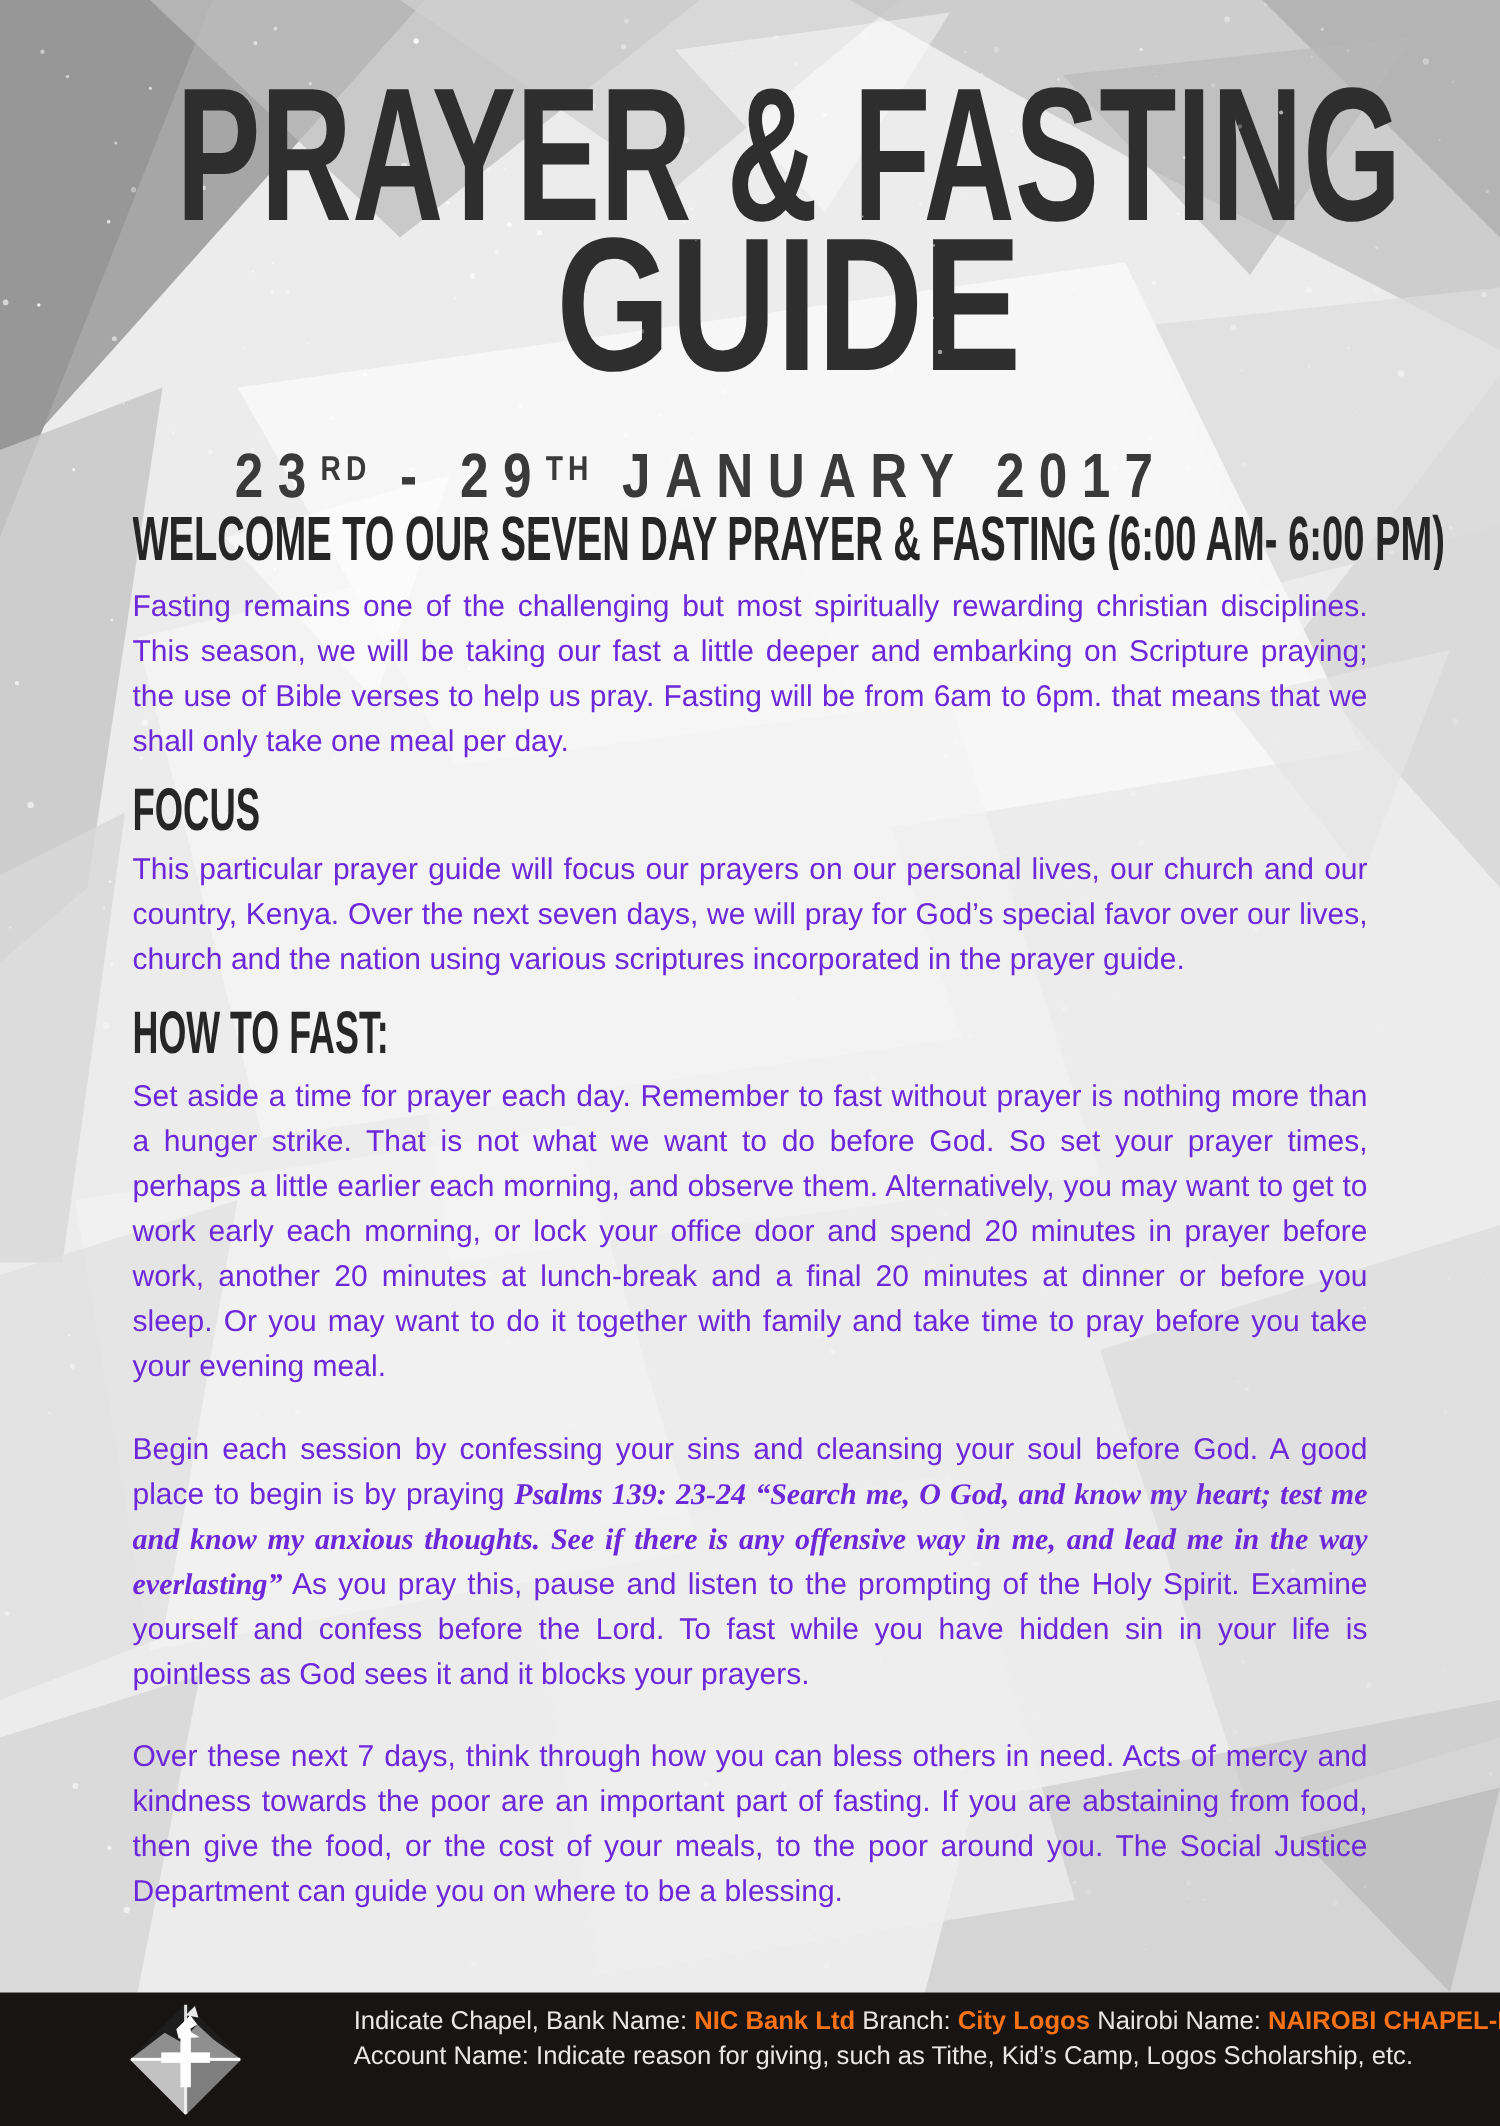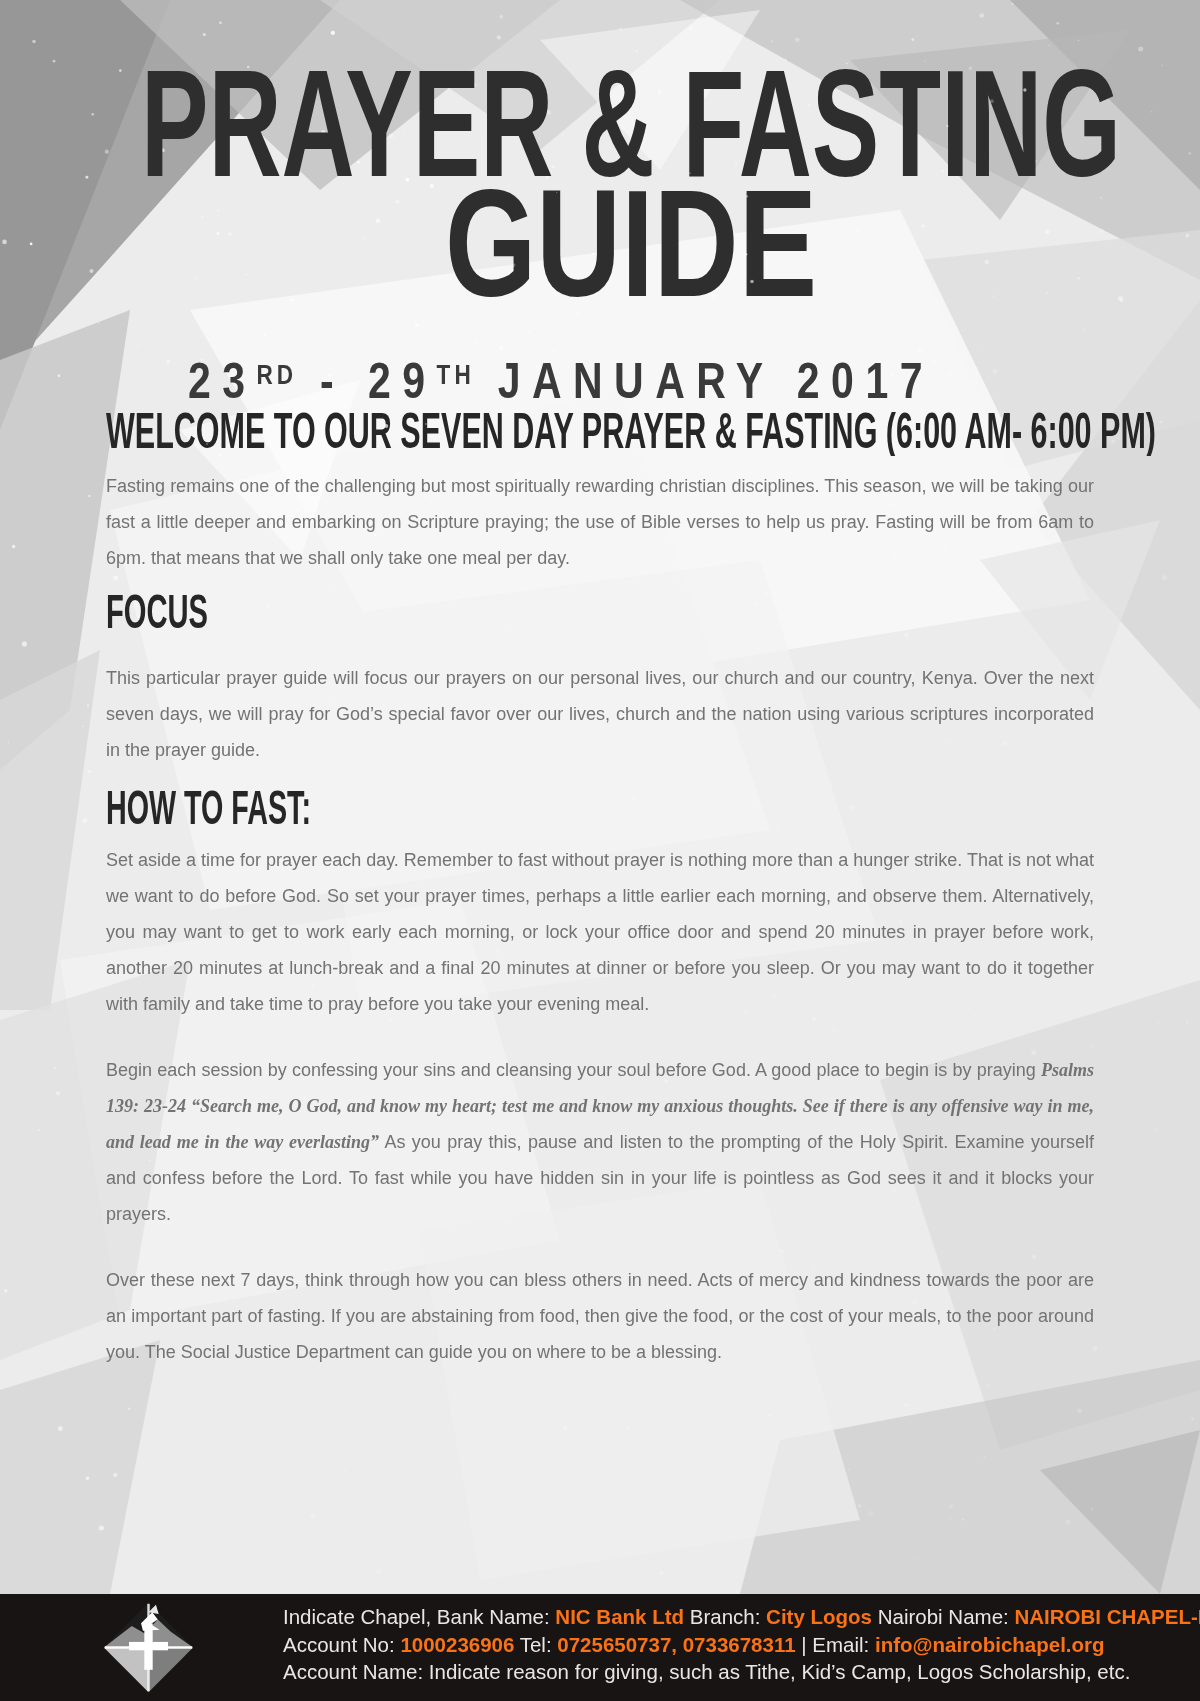--- a/index.html
+++ b/index.html
@@ -18,21 +18,21 @@
     font-size:50px;font-weight:700;color:#3a3a3a;line-height:50px;
   }
   .date-inner{display:inline-block;transform:scaleX(.82);transform-origin:center;letter-spacing:.28em;}
   .date-inner .seg-sup{font-size:.55em;vertical-align:.5em;letter-spacing:.18em;}
   .h-svg{display:block;}
   .h-svg text{font-family:"Liberation Sans","DejaVu Sans",sans-serif;font-weight:700;fill:#262626;}
   .welcome-svg{margin-top:6px;width:1050px;height:50px;}
   .focus-svg{margin-top:12px;width:300px;height:48px;}
   .how-svg{margin-top:14px;width:400px;height:50px;}
   .para{
-    margin:0;margin-top:12px;font-size:18px;line-height:36px;color:#737373;
+    margin:0;margin-top:12px;font-size:24px;line-height:36px;color:#6d28d9;
     text-align:justify;
   }
   .para.gap{margin-top:30px;}
   .seg-quote{font-family:"Liberation Serif","DejaVu Serif",serif;font-weight:700;font-style:italic;}
   .footer{
     position:absolute;left:0;bottom:0;width:1200px;height:107px;background:#181414;z-index:4;
   }
   .footer-logo{position:absolute;left:102px;top:7px;width:93px;height:93px;}
   .footer-text{
     position:absolute;left:283px;top:9px;right:10px;
@@ -319,21 +319,21 @@
     <svg class="h-svg welcome-svg" viewBox="0 0 1050 50">
       <text x="0" y="42" font-size="50" textLength="1050" lengthAdjust="spacingAndGlyphs">WELCOME TO OUR SEVEN DAY PRAYER &amp; FASTING (6:00 AM- 6:00 PM)</text>
     </svg>
 
     <p class="para"><span class="seg">Fasting remains one of the challenging but most spiritually rewarding christian disciplines. This season, we will be taking our fast a little deeper and embarking on Scripture praying; the use of Bible verses to help us pray. Fasting will be from 6am to 6pm. that means that we shall only take one meal per day.</span></p>
 
     <svg class="h-svg focus-svg" viewBox="0 0 300 48">
       <text x="0" y="40" font-size="48" textLength="102" lengthAdjust="spacingAndGlyphs">FOCUS</text>
     </svg>
 
-    <p class="para" style="margin-top:24px"><span class="seg">This particular prayer guide will focus our prayers on our personal lives, our church and our country, Kenya. Over the next seven days, we will pray for God’s special favor over our lives, church and the nation using various scriptures incorporated in the prayer guide.</span></p>
+    <p class="para" style="margin-top:6px"><span class="seg">This particular prayer guide will focus our prayers on our personal lives, our church and our country, Kenya. Over the next seven days, we will pray for God’s special favor over our lives, church and the nation using various scriptures incorporated in the prayer guide.</span></p>
 
     <svg class="h-svg how-svg" viewBox="0 0 400 50">
       <text x="0" y="42" font-size="48" textLength="205" lengthAdjust="spacingAndGlyphs">HOW TO FAST:</text>
     </svg>
 
     <p class="para" style="margin-top:10px"><span class="seg">Set aside a time for prayer each day. Remember to fast without prayer is nothing more than a hunger strike. That is not what we want to do before God. So set your prayer times, perhaps a little earlier each morning, and observe them. Alternatively, you may want to get to work early each morning, or lock your office door and spend 20 minutes in prayer before work, another 20 minutes at lunch-break and a final 20 minutes at dinner or before you sleep. Or you may want to do it together with family and take time to pray before you take your evening meal.</span></p>
 
     <p class="para gap"><span class="seg">Begin each session by confessing your sins and cleansing your soul before God. A good place to begin is by praying </span><span class="seg seg-quote">Psalms 139: 23-24 “Search me, O God, and know my heart; test me and know my anxious thoughts. See if there is any offensive way in me, and lead me in the way everlasting”</span><span class="seg"> As you pray this, pause and listen to the prompting of the Holy Spirit. Examine yourself and confess before the Lord. To fast while you have hidden sin in your life is pointless as God sees it and it blocks your prayers.</span></p>
 
     <p class="para gap"><span class="seg">Over these next 7 days, think through how you can bless others in need. Acts of mercy and kindness towards the poor are an important part of fasting. If you are abstaining from food, then give the food, or the cost of your meals, to the poor around you. The Social Justice Department can guide you on where to be a blessing.</span></p>
@@ -413,18 +413,17 @@
       <polygon points="50,50 98,50 50,98" fill="#7e7e7e"></polygon>
       <rect x="3" y="48.7" width="94" height="2.6" fill="#ffffff"></rect>
       <rect x="48.7" y="3" width="2.6" height="94" fill="#ffffff" opacity="0.85"></rect>
       <rect x="45.5" y="24" width="9" height="50" fill="#ffffff"></rect>
       <rect x="29" y="44" width="42" height="9" fill="#ffffff"></rect>
       <polygon points="42,24 54,12 60,20 52,25 62,31 44,32" fill="#ffffff"></polygon>
       <polygon points="50,12 58,4 61,14" fill="#ffffff" opacity="0.9"></polygon>
     </svg>
     <div class="footer-text">
       <div><span class="seg">Indicate Chapel, Bank Name: </span><span class="seg seg-b">NIC Bank Ltd</span><span class="seg"> Branch: </span><span class="seg seg-b">City Logos</span><span class="seg"> Nairobi Name: </span><span class="seg seg-b">NAIROBI CHAPEL-NGONG ROAD</span></div>
-      <div><span class="seg">Account No: </span><span class="seg seg-b">1000236906</span><span class="seg"> Tel: </span><span class="seg seg-b">0725650737, 0733678311</span><span class="seg"> | Email: </span><span class="seg seg-b">info@nairobichapel.org</span></div>
       <div><span class="seg">Account Name: Indicate reason for giving, such as Tithe, Kid’s Camp, Logos Scholarship, etc.</span></div>
     </div>
   </div>
 
 </div>
 
 </body></html>

